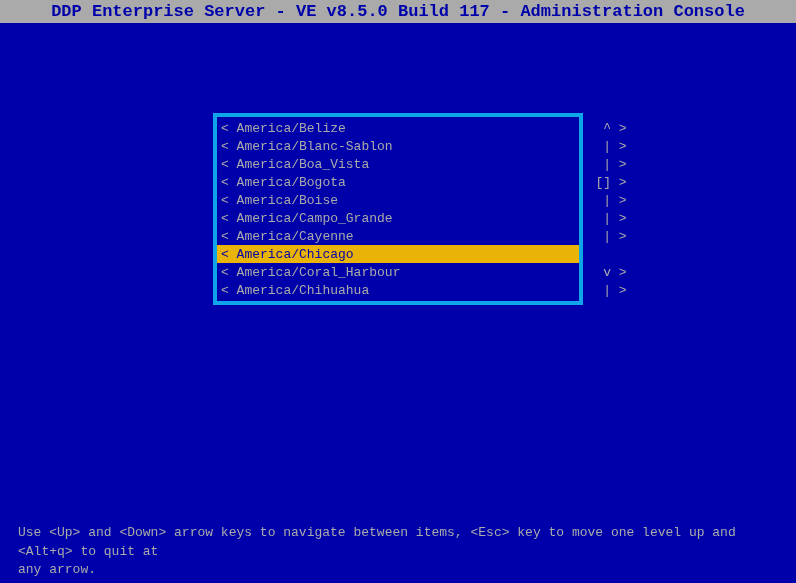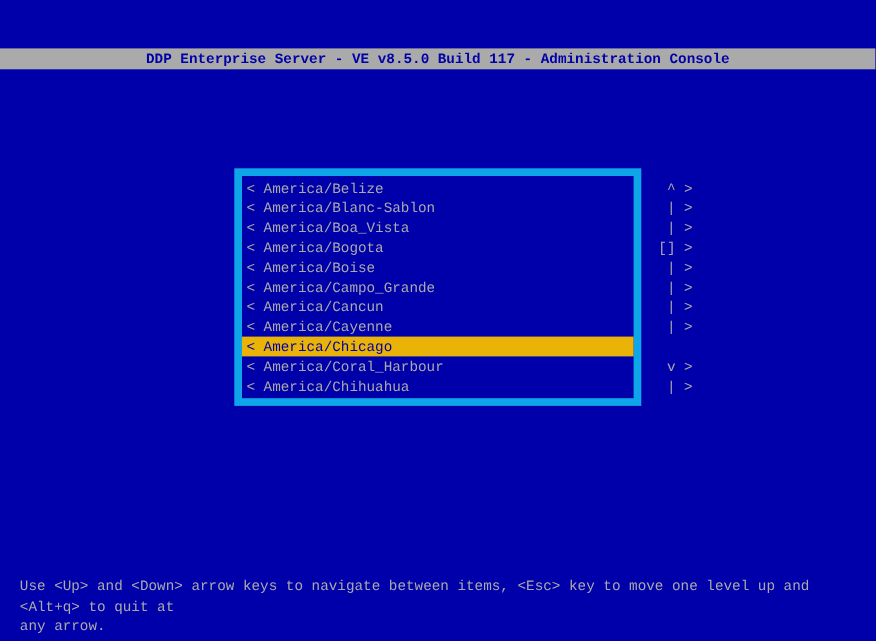--- a/index.html
+++ b/index.html
@@ -14,33 +14,32 @@
       overflow: hidden;
       position: relative;
     }
 
     #title-bar {
       background-color: #aaaaaa;
       color: #0000aa;
       text-align: center;
       padding: 2px 0;
       font-weight: bold;
-      font-size: 13px;
-      margin-top: 44px;
+      font-size: 17px;
     }
 
     #main-content {
       display: flex;
       align-items: center;
       justify-content: center;
       padding-top: 90px;
     }
 
     #list-box {
-      border: 7px solid #0ea5e9;
+      border: 4px solid #0ea5e9;
       width: 370px;
       background-color: #0000aa;
       color: #aaaaaa;
       padding: 2px 0;
     }
 
     .list-item {
       display: flex;
       align-items: center;
       padding: 0 4px;
@@ -75,21 +74,20 @@
 
 <div id="main-content">
   <div id="list-box">
 
   <div class="list-item">&lt; America/Belize                                 ^ &gt;</div>
       <div class="list-item">&lt; America/Blanc-Sablon                           | &gt;</div>
       <div class="list-item">&lt; America/Boa_Vista                              | &gt;</div>
       <div class="list-item">&lt; America/Bogota                                [] &gt;</div>
       <div class="list-item">&lt; America/Boise                                  | &gt;</div>
       <div class="list-item">&lt; America/Campo_Grande                           | &gt;</div>
-      <div class="list-item">&lt; America/Cancun                                 | &gt;</div>
       <div class="list-item">&lt; America/Cayenne                                | &gt;</div>
       <div class="list-item selected">&lt; America/Chicago                                | &gt;</div>
       <div class="list-item">&lt; America/Coral_Harbour                          v &gt;</div>
       <div class="list-item">&lt; America/Chihuahua                              | &gt;</div>
     </div>
 </div>
 
 <div id="status-bar">
   <div>Use &lt;Up&gt; and &lt;Down&gt; arrow keys to navigate between items, &lt;Esc&gt; key to move one level up and &lt;Alt+q&gt; to quit at</div>
   <div>any arrow.</div>

